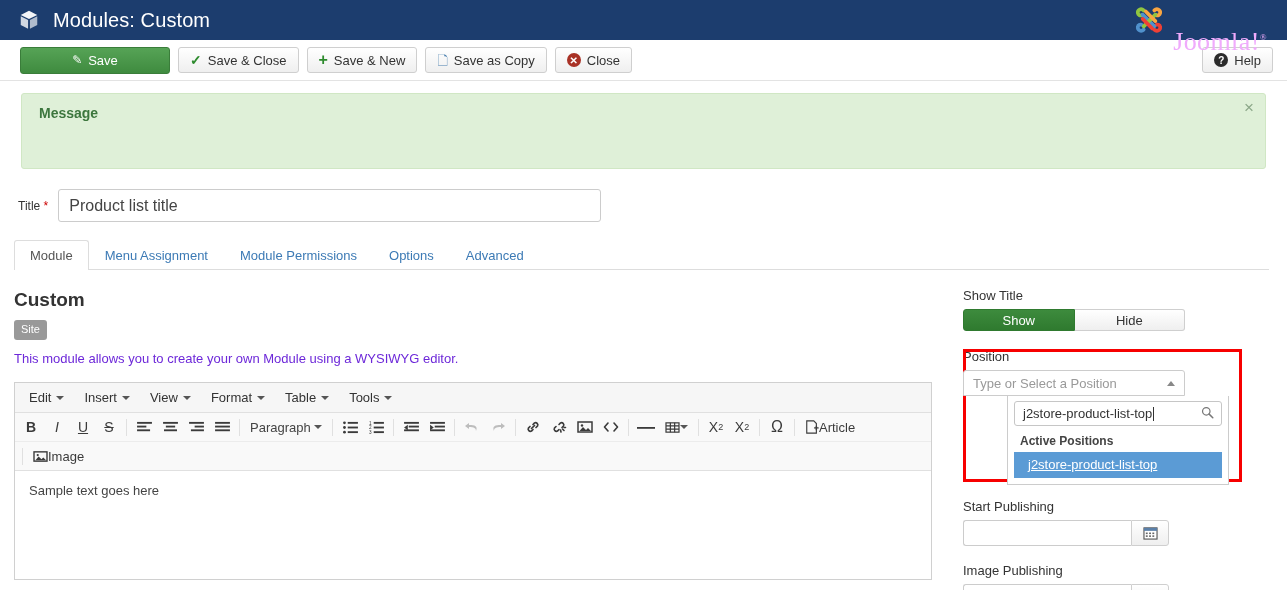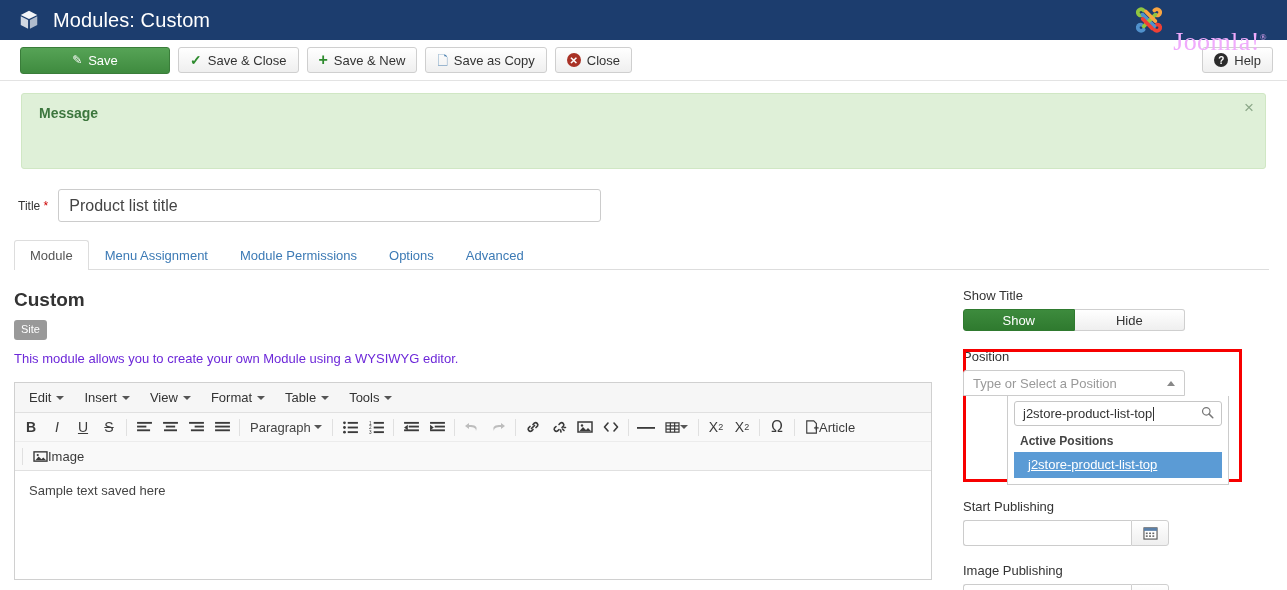--- a/index.html
+++ b/index.html
@@ -625,21 +625,21 @@
         <div class="tbtn wide">
           <svg width="15" height="13" viewBox="0 0 16 14">
               <rect x="1" y="2" width="14" height="10" fill="none" stroke="#3b3b3b" stroke-width="1.5"></rect>
               <circle cx="5" cy="5.5" r="1.2" fill="#3b3b3b"></circle>
               <path d="M2.5 11 L6 7 L9 10 L11 8 L14 11 Z" fill="#3b3b3b"></path>
             </svg>
           <span>Image</span>
         </div>
       </div>
 
-      <div class="mce-area">Sample text saved here</div>
+      <div class="mce-area">Sample text goes here</div>
     </div>
   </div>
 
   <div class="col-right">
 
     <div class="group">
       <div class="field-label">Show Title</div>
       <div class="btn-radio-group">
         <div class="btn-radio on">Show</div>
         <div class="btn-radio">Hide</div>

